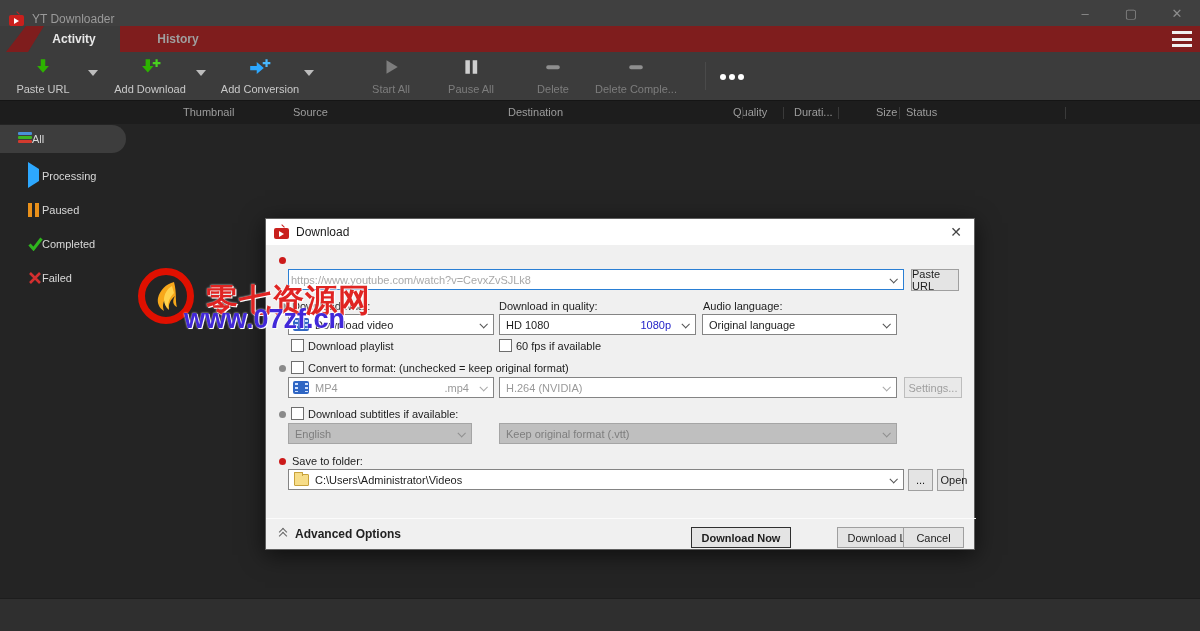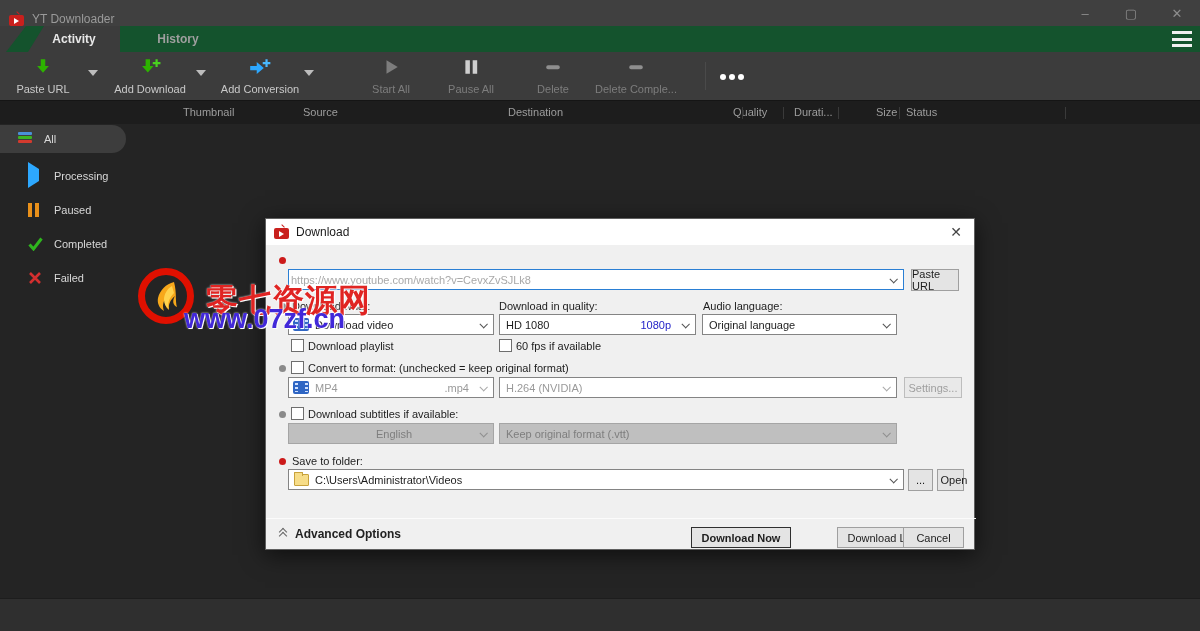--- a/index.html
+++ b/index.html
@@ -10,21 +10,21 @@
   .titlebar { position:absolute; left:0; top:0; width:1200px; height:38px; background:#404040; display:flex; align-items:center; }
   .app-icon { width:15px; height:13px; margin-left:9px; position:relative; }
   .app-icon .tv { position:absolute; left:0; top:2px; width:15px; height:11px; background:#c9201d; border-radius:2px; }
   .app-icon .tv::after { content:""; position:absolute; left:5px; top:3px; border-left:5px solid #fff; border-top:3px solid transparent; border-bottom:3px solid transparent; }
   .app-icon .ant { position:absolute; left:6px; top:-1px; width:4px; height:4px; border-top:1.5px solid #c9201d; transform:rotate(45deg); }
   .title-text { margin-left:8px; font-size:12px; color:#9a9a9a; }
   .win-controls { position:absolute; right:0; top:0; height:26px; display:flex; }
   .win-btn { width:46px; height:26px; display:flex; align-items:center; justify-content:center; color:#8d8d8d; font-size:13px; }
 
   
-  .tabbar { position:absolute; left:0; top:26px; width:1200px; height:26px; background:#14532d; }
+  .tabbar { position:absolute; left:0; top:26px; width:1200px; height:26px; background:#7f1d1d; }
   .tab-wedge { position:absolute; left:0; top:0; width:26px; height:26px; background:#3c3c3c; clip-path:polygon(0 0,26px 0,6px 100%,0 100%); }
   .tab { position:absolute; top:0; height:26px; display:flex; align-items:center; justify-content:center; font-size:12px; font-weight:bold; color:#9f9f9f; }
   .tab.active { left:28px; width:92px; background:#3c3c3c; color:#e8e8e8; clip-path:polygon(16px 0,100% 0,100% 100%,0 100%); }
   .tab.inactive { left:130px; width:96px; }
   .hamburger { position:absolute; right:8px; top:5px; width:20px; height:16px; display:flex; flex-direction:column; justify-content:space-between; }
   .hamburger span { display:block; height:3px; background:#f0f0f0; }
 
   
   .toolbar { position:absolute; left:0; top:52px; width:1200px; height:48px; background:#3c3c3c; }
   .tb { position:absolute; top:4px; height:42px; display:flex; flex-direction:column; align-items:center; justify-content:space-between; padding:2px 0 3px; }
@@ -35,21 +35,21 @@
 
   
   .colhead { position:absolute; left:0; top:100px; width:1200px; height:24px; background:#1d1d1d; border-top:1px solid #151515; }
   .col { position:absolute; top:5px; font-size:11px; color:#9d9d9d; }
   .col-sep { position:absolute; top:6px; width:1px; height:12px; background:#3a3a3a; }
 
   
   .content { position:absolute; left:0; top:124px; width:1200px; height:474px; background:#242424; }
   .statusbar { position:absolute; left:0; top:598px; width:1200px; height:33px; background:#2f2f2f; border-top:1px solid #1d1d1d; }
   .side-item { position:absolute; left:0; height:28px; display:flex; align-items:center; font-size:11px; color:#d8d8d8; }
-  .side-item .txt { margin-left:12px; }
+  .side-item .txt { }
   .side-item.active { width:126px; background:#3d3d3d; border-radius:0 14px 14px 0; }
   .sicon { width:14px; height:14px; margin-left:18px; position:relative; flex:0 0 auto; }
   .side-item:not(.active) .sicon { margin-left:28px; }
   .icon-all span { display:block; height:3px; margin-bottom:1px; border-radius:1px; }
   .play-tri { width:0; height:0; border-top:7px solid transparent; border-bottom:7px solid transparent; border-left:11px solid #2da8ff; margin-top:0px; }
   .pause-bars span { display:inline-block; width:4px; height:14px; background:#e8901a; margin-right:3px; }
 
   
   .watermark { position:absolute; left:138px; top:266px; width:260px; height:80px; z-index:30; pointer-events:none; }
   .wm-circle { position:absolute; left:0; top:2px; width:56px; height:56px; border:7px solid #e01000; border-radius:50%; }
@@ -183,21 +183,21 @@
       <svg width="26" height="10" viewBox="0 0 26 10">
           <circle cx="4" cy="5" r="3" fill="#fff"></circle>
           <circle cx="13" cy="5" r="3" fill="#fff"></circle>
           <circle cx="22" cy="5" r="3" fill="#fff"></circle>
         </svg>
     </div>
   </div>
 
   <div class="colhead">
     <span class="col" style="left:183px;">Thumbnail</span>
-    <span class="col" style="left:303px;">Source</span>
+    <span class="col" style="left:293px;">Source</span>
     <span class="col" style="left:508px;">Destination</span>
     <span class="col" style="left:733px;">Quality</span>
     <span class="col" style="left:794px;">Durati...</span>
     <span class="col" style="left:876px;">Size</span>
     <span class="col" style="left:906px;">Status</span>
     <span class="col-sep" style="left:742px;"></span>
     <span class="col-sep" style="left:783px;"></span>
     <span class="col-sep" style="left:838px;"></span>
     <span class="col-sep" style="left:899px;"></span>
     <span class="col-sep" style="left:1065px;"></span>
@@ -294,21 +294,21 @@
     </div>
     <div class="combo dim" style="left:233px; top:158px; width:398px; height:21px;">
       <span class="val">H.264 (NVIDIA)</span>
       <span class="caret"></span>
     </div>
     <div class="btn disabled" style="left:638px; top:158px; width:58px; height:21px;">Settings...</div>
 
     <span class="bullet opt" style="left:13px; top:192px;"></span>
     <span class="checkbox" style="left:25px; top:188px;"></span>
     <span class="dlbl" style="left:42px; top:189px;">Download subtitles if available:</span>
-    <div class="combo gray" style="left:22px; top:204px; width:206px; height:21px;justify-content:center;">
+    <div class="combo gray" style="left:22px; top:204px; width:184px; height:21px;">
       <span class="val">English</span>
       <span class="caret"></span>
     </div>
     <div class="combo gray" style="left:233px; top:204px; width:398px; height:21px;">
       <span class="val">Keep original format (.vtt)</span>
       <span class="caret"></span>
     </div>
 
     <span class="bullet req" style="left:13px; top:239px;"></span>
     <span class="dlbl" style="left:26px; top:236px;">Save to folder:</span>

